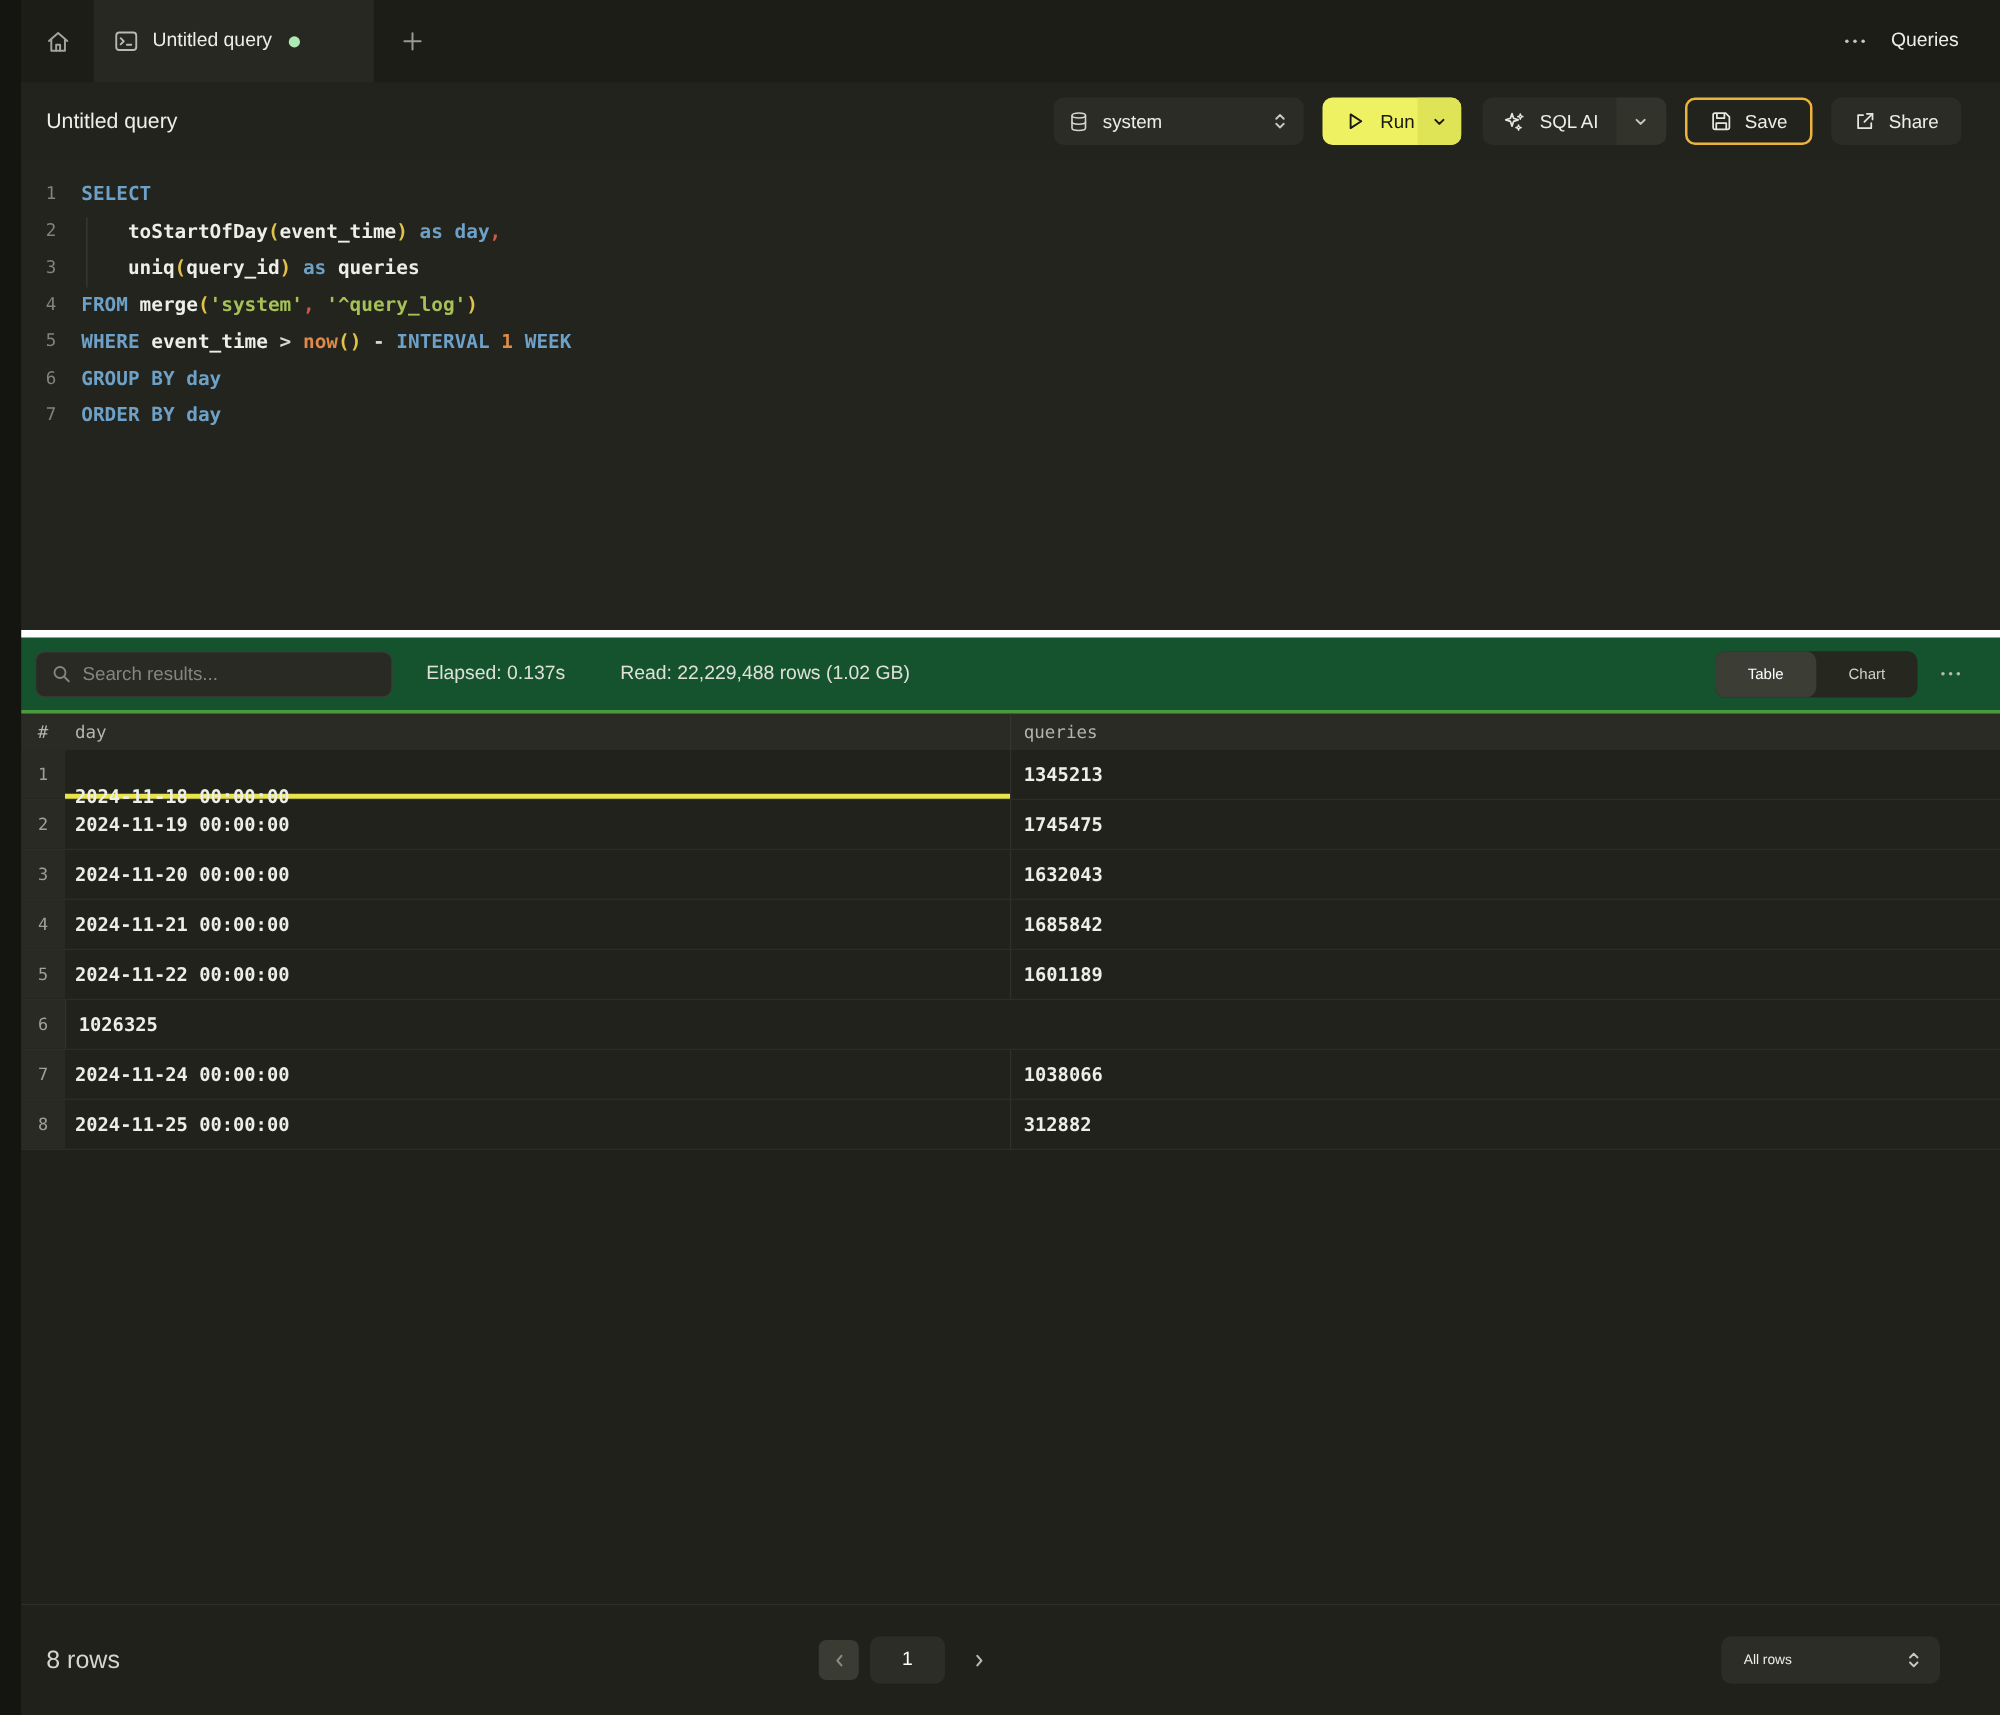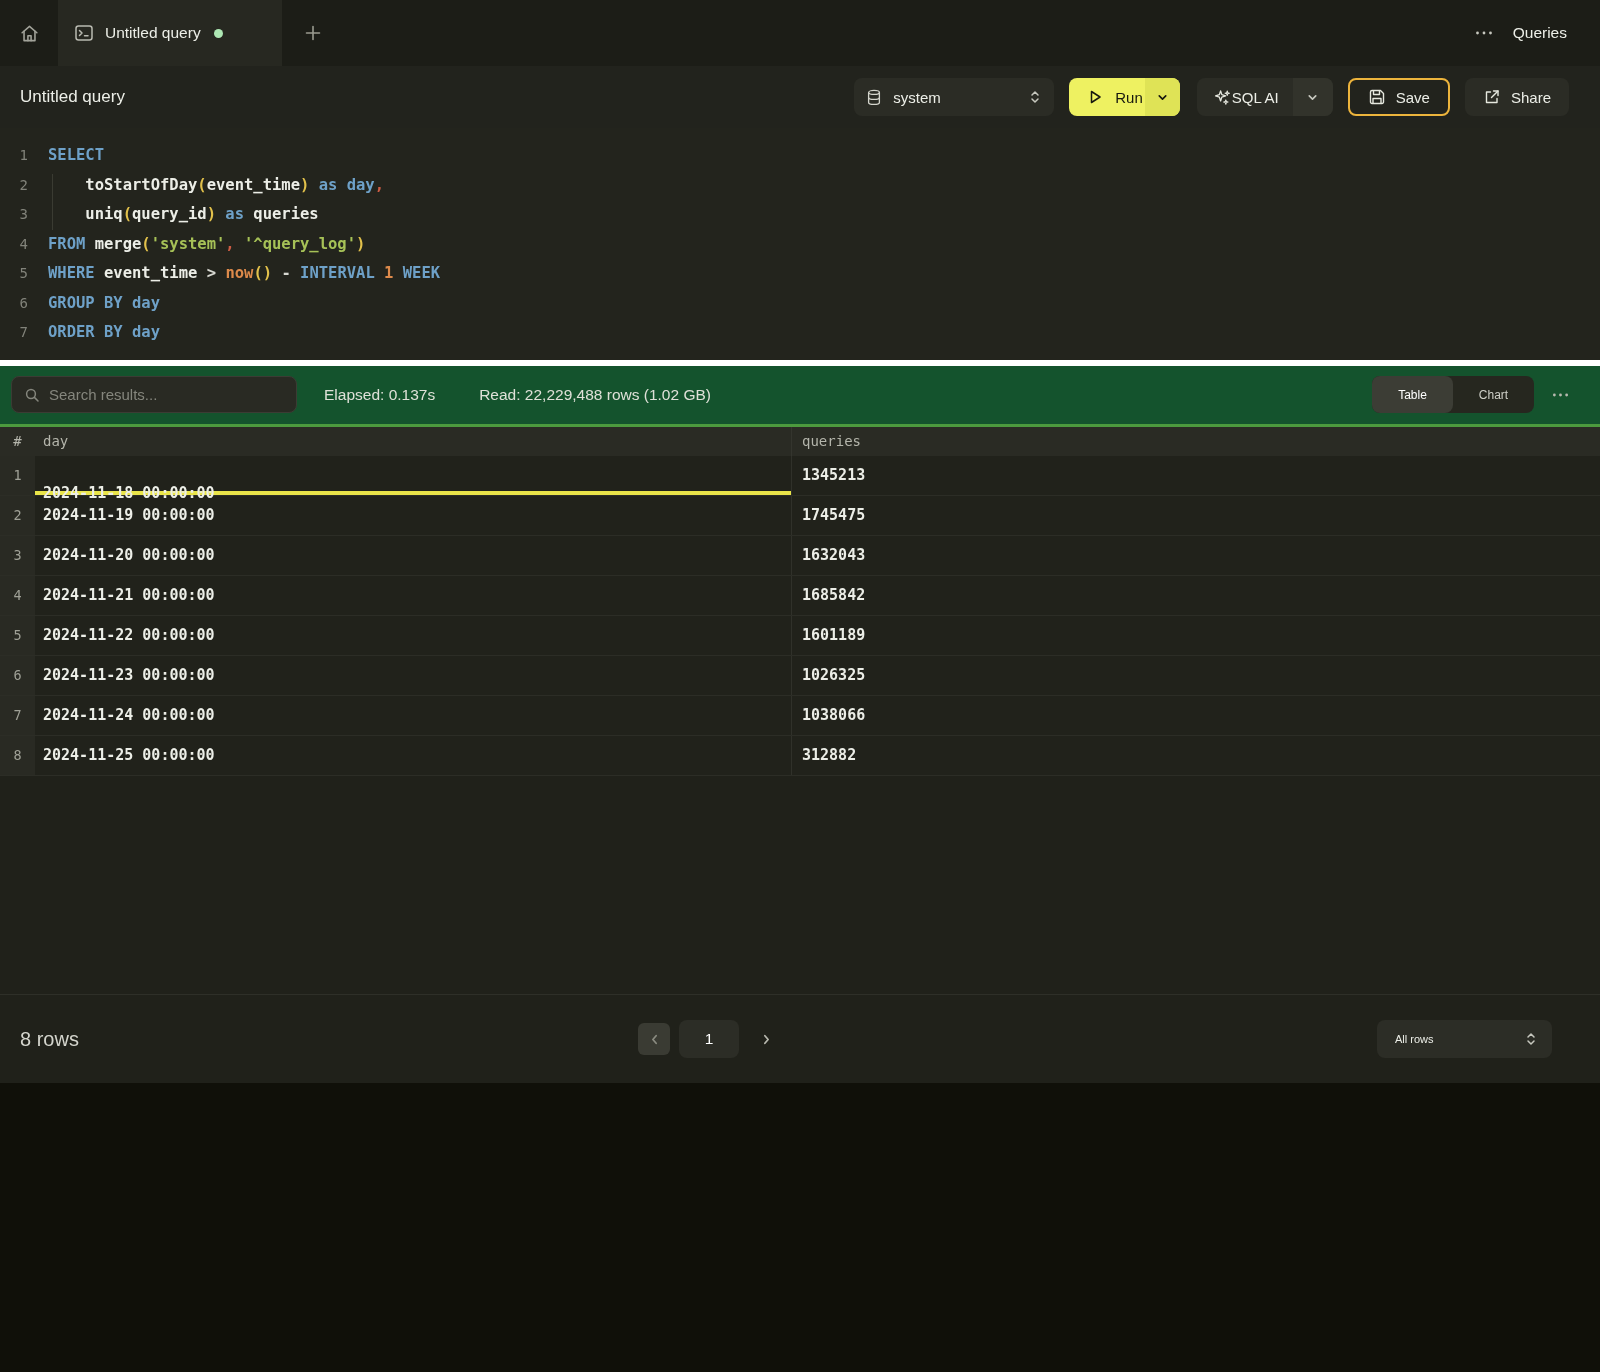--- a/index.html
+++ b/index.html
@@ -1,18 +1,18 @@
 <!DOCTYPE html>
 <html><head>
 <meta charset="utf-8">
 <style>
   * { margin:0; padding:0; box-sizing:border-box; }
   html,body { width:1600px; height:1372px; background:#101009; overflow:hidden;
     font-family:"Liberation Sans", sans-serif; }
-  .app { display:flex; width:1600px; height:1083px;flex-direction:column; }
+  .app { display:flex; width:1600px; height:1372px; }
   .left-strip { width:17px; background:#141510; flex-shrink:0; }
   .main { flex:1; display:flex; flex-direction:column; background:#23241d; min-width:0; }
 
   
   .tabbar { height:66px; background:#1c1d17; display:flex; align-items:stretch; flex-shrink:0; }
   .home-btn { width:58px; display:flex; align-items:center; justify-content:center; cursor:pointer; }
   .tab { width:224px; background:#272821; display:flex; align-items:center; gap:11px; padding:0 16px; cursor:pointer; }
   .tab-title { color:#eceee7; font-size:15.5px; }
   .tab-dot { width:9px; height:9px; border-radius:50%; background:#aee8b4; margin-left:2px; }
   .tab-plus { width:62px; display:flex; align-items:center; justify-content:center; color:#9a9b90; cursor:pointer; }
@@ -24,21 +24,21 @@
   .qtitle { color:#eceee7; font-size:17px; }
   .actions { margin-left:auto; display:flex; align-items:center; gap:15px; }
   .btn { height:38px; border-radius:8px; background:#2b2c25; color:#eceee7; display:flex;
     align-items:center; font-size:15px; cursor:pointer; }
   .db-select { width:200px; padding:0 12px; gap:11px; }
   .db-select .updn { margin-left:auto; }
   .run-btn { background:#eef161; color:#17180f; padding:0; overflow:hidden; margin-right:2px; }
   .run-main { display:flex; align-items:center; gap:11px; padding:0 2px 0 17px; font-weight:500; height:100%; }
   .run-caret { width:35px; height:100%; background:#dfe356; display:flex; align-items:center; justify-content:center; }
   .sqlai-btn { padding:0; }
-  .sqlai-main { display:flex; align-items:center; padding:0 14px 0 16px; height:100%; }
+  .sqlai-main { display:flex; align-items:center; gap:11px; padding:0 14px 0 16px; height:100%; }
   .split-caret { width:40px; height:100%; background:#32332b; border-radius:0 8px 8px 0;
     display:flex; align-items:center; justify-content:center; }
   .save-btn { background:#22231d; border:2px solid #edb43c; padding:0 18px; gap:10px; }
   .share-btn { padding:0 18px; gap:10px; }
 
   
   .editor { flex:1; background:#23241d; padding-top:13px; position:relative; overflow:hidden;
     font-family:"DejaVu Sans Mono", monospace; font-size:15.5px; font-weight:bold; }
   .code-line { display:flex; height:29.5px; line-height:29.5px; }
   .gutter-num { width:28px; text-align:right; color:#82837a; flex-shrink:0; font-size:14px; font-weight:normal; }
@@ -306,21 +306,20 @@
           <div class="cell-day">2024-11-21 00:00:00</div>
           <div class="cell-queries">1685842</div>
         </div>
         <div class="trow">
           <div class="row-num">5</div>
           <div class="cell-day">2024-11-22 00:00:00</div>
           <div class="cell-queries">1601189</div>
         </div>
         <div class="trow">
           <div class="row-num">6</div>
-          <div class="cell-day">2024-11-23 00:00:00</div>
           <div class="cell-queries">1026325</div>
         </div>
         <div class="trow">
           <div class="row-num">7</div>
           <div class="cell-day">2024-11-24 00:00:00</div>
           <div class="cell-queries">1038066</div>
         </div>
         <div class="trow">
           <div class="row-num">8</div>
           <div class="cell-day">2024-11-25 00:00:00</div>

